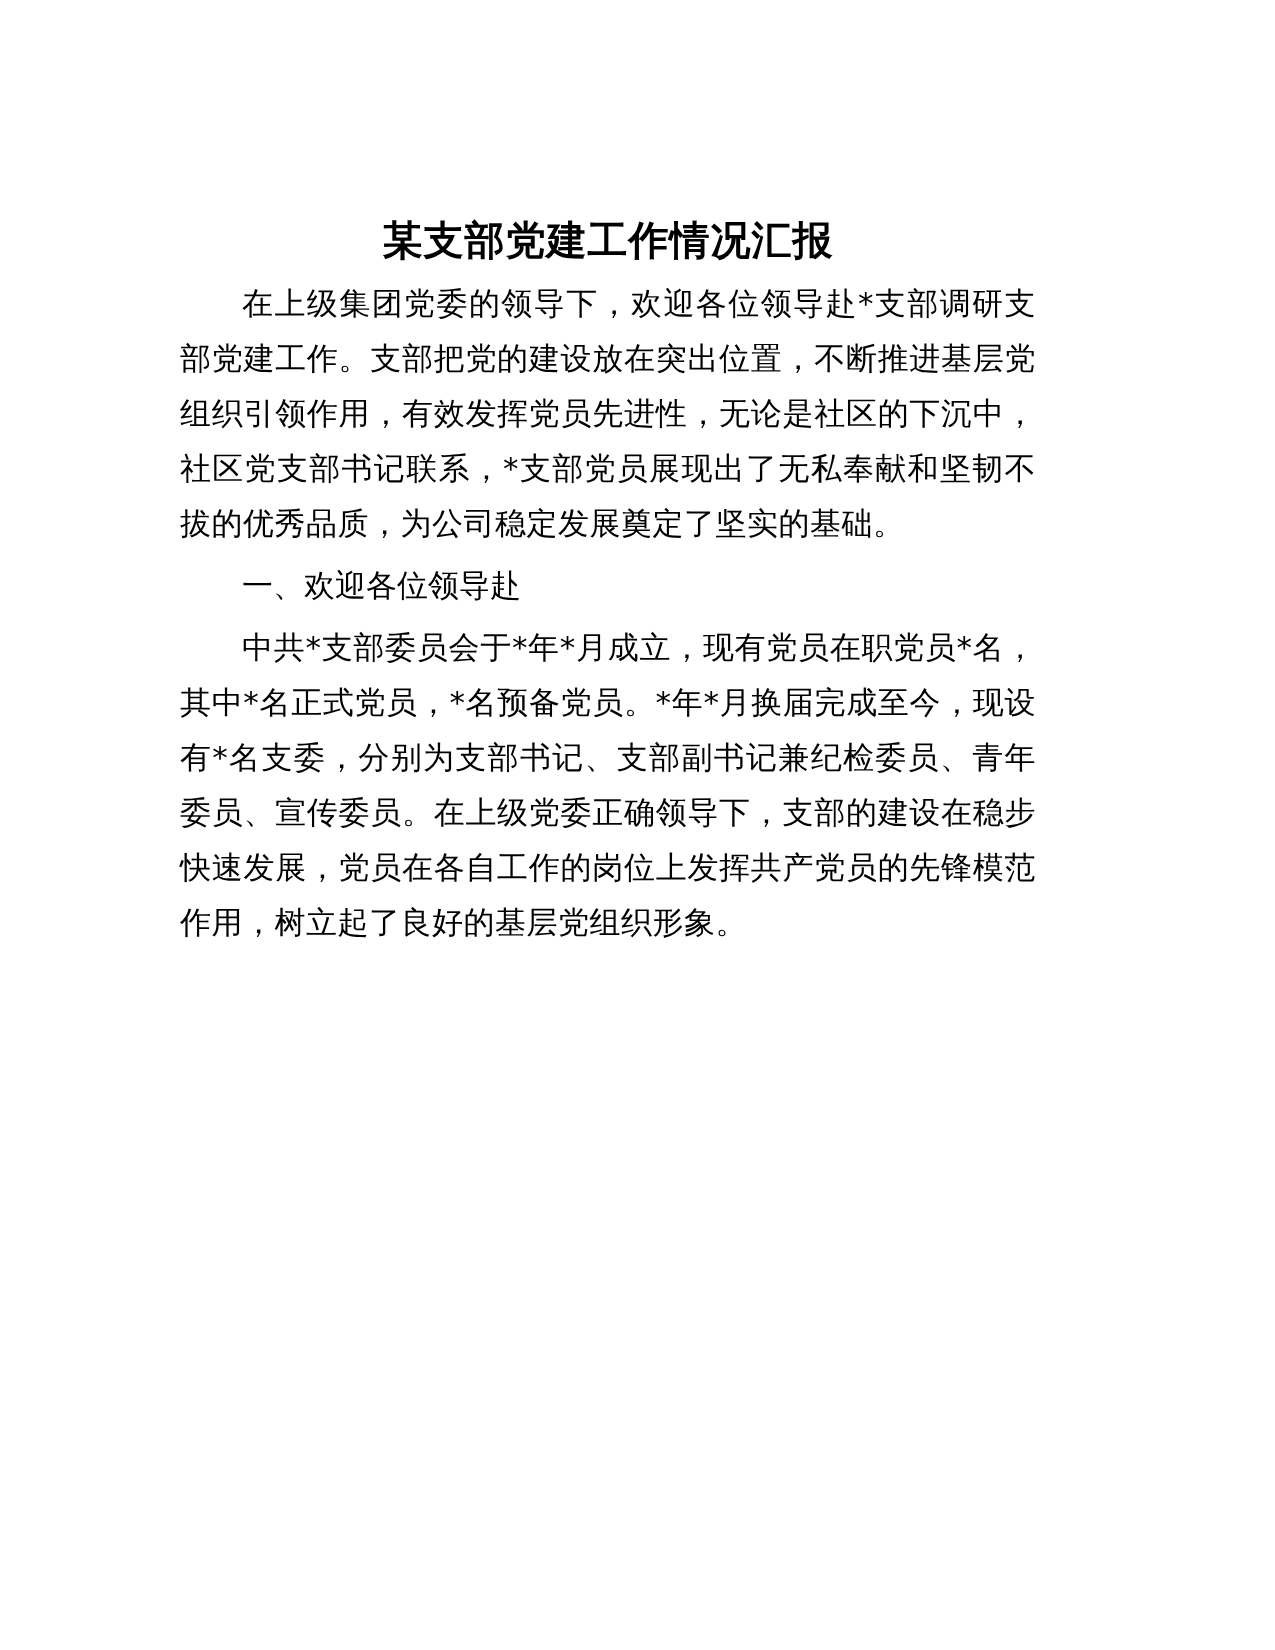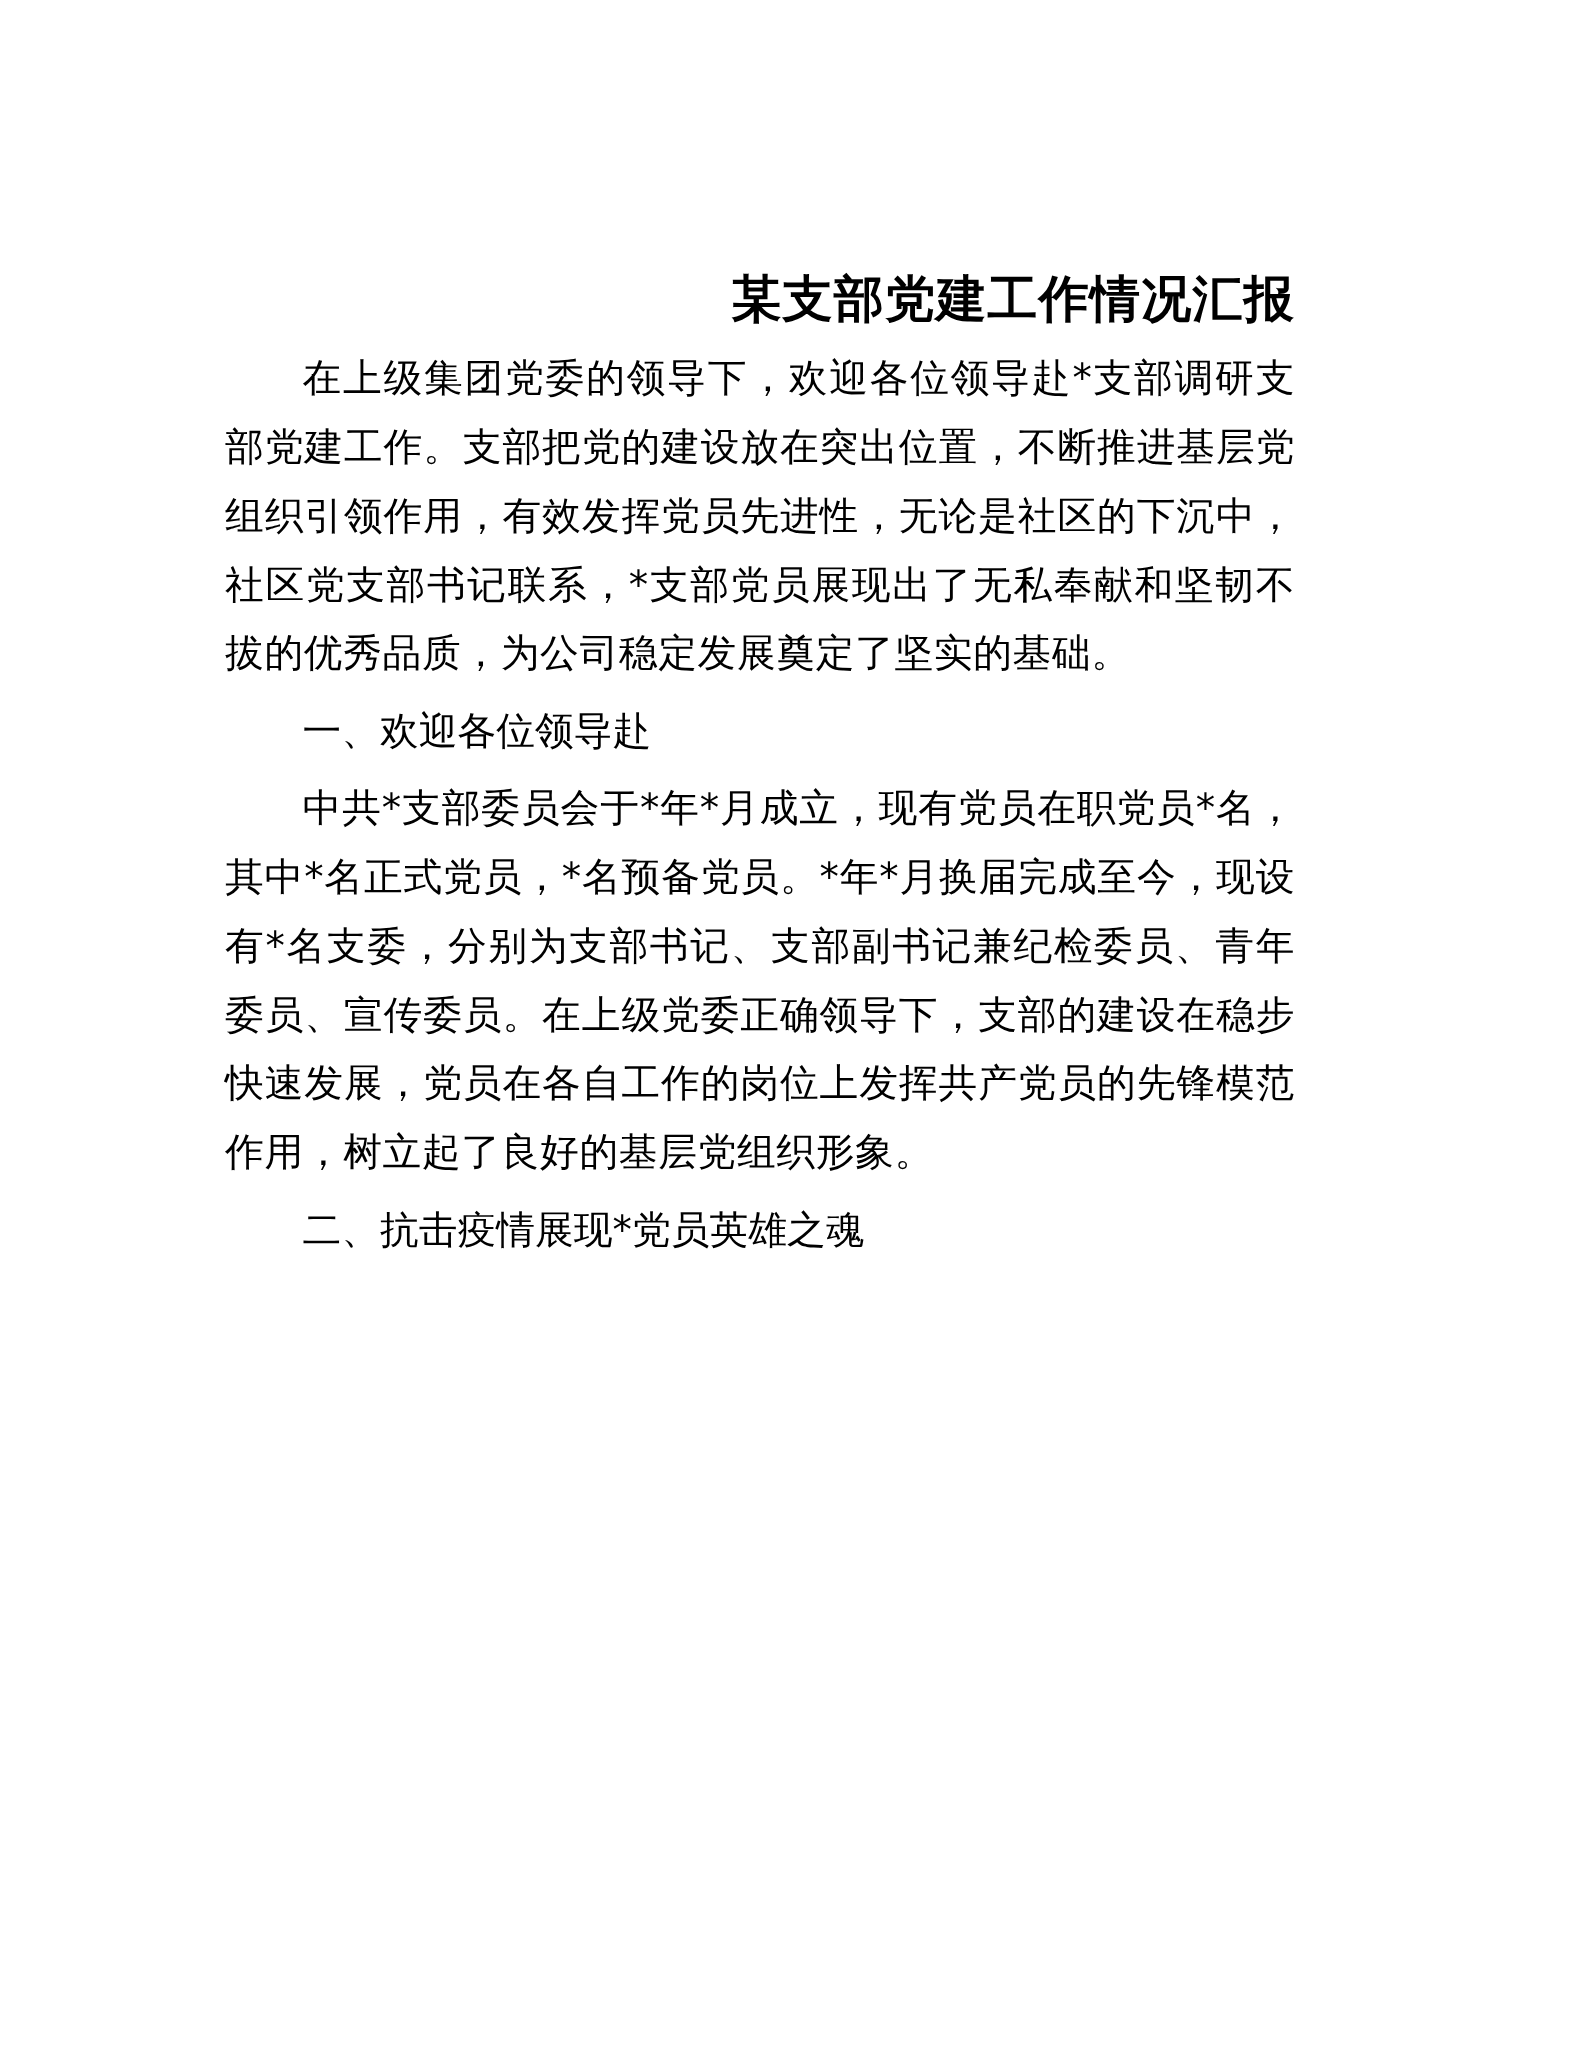--- a/index.html
+++ b/index.html
@@ -1,25 +1,24 @@
 <!DOCTYPE html>
 <html><head>
 <meta charset="utf-8">
 <style>
   html, body { margin: 0; padding: 0; background: #ffffff; }
   body { width: 1275px; height: 1650px; position: relative; overflow: hidden;
          font-family: "DejaVu Sans", "Liberation Sans", sans-serif; color: #000; }
   .page { position: absolute; left: 180px; top: 210px; width: 856px; }
-  .title { text-align: right; font-size: 40px; line-height: 60px; margin: 0 0 6px 0; letter-spacing: 1px; }
+  .title { text-align: center; font-size: 40px; line-height: 60px; margin: 0 0 6px 0; letter-spacing: 1px; }
   .para { font-size: 31px; line-height: 55px; margin: 0; text-indent: 2em;
           text-align: justify; text-align-last: left; letter-spacing: 0.5px; }
   .heading { font-size: 31px; line-height: 55px; margin: 7px 0 7px 0; text-indent: 2em; }
 </style>
 </head>
 <body>
 
 <div class="page">
   <h1 class="title">某支部党建工作情况汇报</h1>
   <p class="para">在上级集团党委的领导下，欢迎各位领导赴*支部调研支部党建工作。支部把党的建设放在突出位置，不断推进基层党组织引领作用，有效发挥党员先进性，无论是社区的下沉中，社区党支部书记联系，*支部党员展现出了无私奉献和坚韧不拔的优秀品质，为公司稳定发展奠定了坚实的基础。</p>
   <p class="heading">一、欢迎各位领导赴</p>
   <p class="para">中共*支部委员会于*年*月成立，现有党员在职党员*名，其中*名正式党员，*名预备党员。*年*月换届完成至今，现设有*名支委，分别为支部书记、支部副书记兼纪检委员、青年委员、宣传委员。在上级党委正确领导下，支部的建设在稳步快速发展，党员在各自工作的岗位上发挥共产党员的先锋模范作用，树立起了良好的基层党组织形象。</p>
-  <p class="heading">二、抗击疫情展现*党员英雄之魂</p>
 </div>
 
 </body></html>

